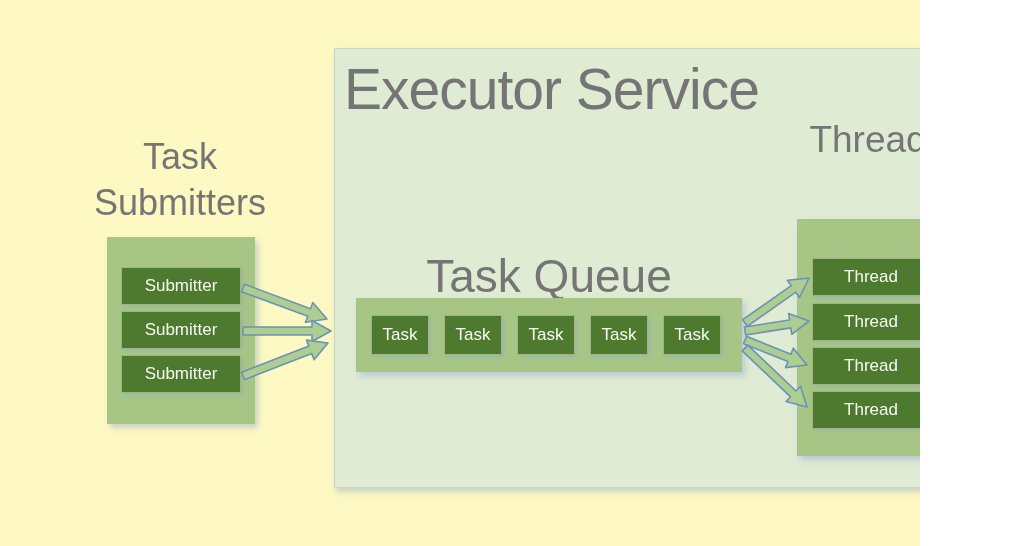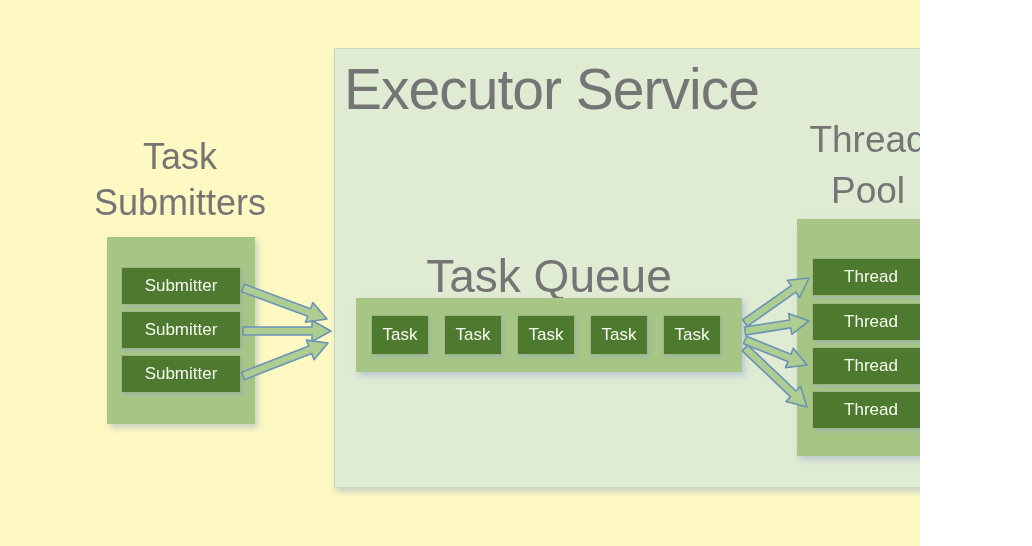--- a/index.html
+++ b/index.html
@@ -118,21 +118,20 @@
     <div class="node task-4">
       <span>Task</span>
     </div>
     <div class="node task-5">
       <span>Task</span>
     </div>
   </div>
 
   <div class="abs grp-title pool-title">
     <div>Thread</div>
-    <div>Pool</div>
   </div>
   <div class="abs container pool-box">
     <div class="node thread-1">
       <span>Thread</span>
     </div>
     <div class="node thread-2">
       <span>Thread</span>
     </div>
     <div class="node thread-3">
       <span>Thread</span>

